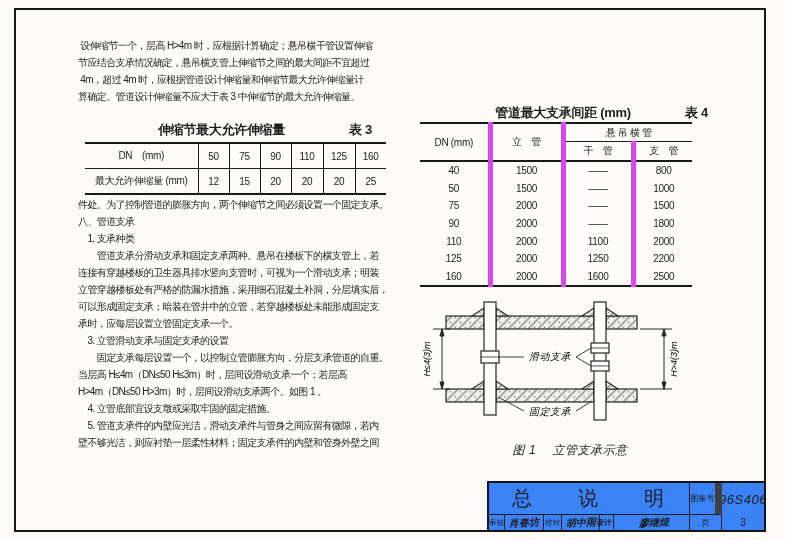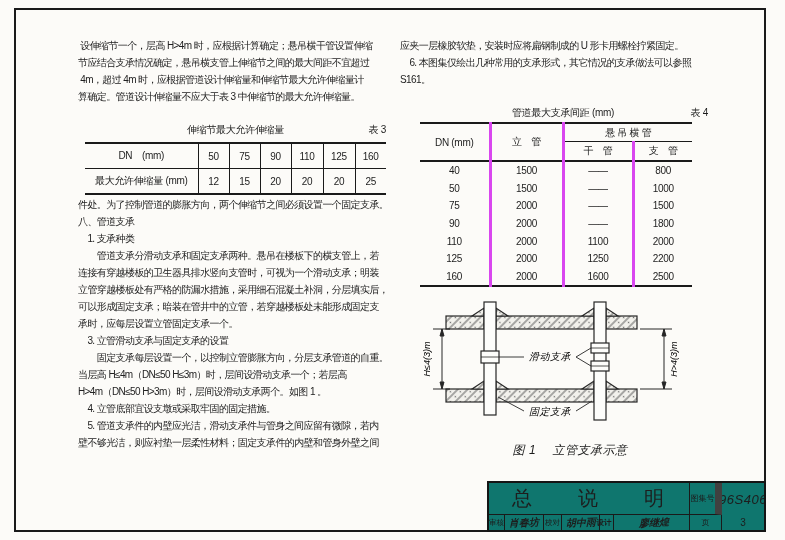--- a/index.html
+++ b/index.html
@@ -2,43 +2,43 @@
 <html><head>
 <meta charset="utf-8">
 <style>
   html,body{margin:0;padding:0;}
   body{width:785px;height:540px;background:#f4f3ef;font-family:"Liberation Sans",sans-serif;}
   #page{position:relative;width:785px;height:540px;background:#fcfbf8;overflow:hidden;color:#1d1d1d;}
   #frame{position:absolute;left:14px;top:8px;width:752px;height:524px;border:2px solid #1a1a1a;box-sizing:border-box;}
   .tblock{position:absolute;}
   .tline{white-space:pre;height:17px;line-height:17px;font-size:10px;letter-spacing:-0.6px;color:#222;}
   
-  .tabcap{position:absolute;font-size:10px;letter-spacing:-0.3px;height:15px;line-height:15px;}
+  .tabcap{position:absolute;font-size:13px;letter-spacing:-0.3px;height:15px;line-height:15px;font-weight:bold;}
   .tabcap .capmain{display:block;text-align:center;}
   .tabcap .capno{position:absolute;right:0;top:0;}
   
   table{border-collapse:collapse;table-layout:fixed;}
   .t3{position:absolute;left:85px;top:142px;width:301px;border-top:2px solid #1a1a1a;border-bottom:2px solid #1a1a1a;font-size:10px;}
   .t3 td{border-left:1px solid #1a1a1a;text-align:center;height:24px;padding:0;letter-spacing:-0.3px;}
   .t3 td:first-child{border-left:none;}
   .t3 tr:first-child td{border-bottom:1px solid #1a1a1a;}
   
   .t4{position:absolute;left:420px;top:122px;width:272px;border-top:2px solid #1a1a1a;border-bottom:2px solid #1a1a1a;font-size:10px;}
-  .t4 th,.t4 td{border-left:3px solid #d946ef;font-weight:normal;text-align:center;padding:0;letter-spacing:-0.3px;}
+  .t4 th,.t4 td{border-left:5px solid #d946ef;font-weight:normal;text-align:center;padding:0;letter-spacing:-0.3px;}
   .t4 thead{border-bottom:2px solid #1a1a1a;}
   .t4 thead tr:first-child th:first-child{border-left:none;}
   .t4 td:first-child{border-left:none;}
   .t4 .hang{border-bottom:1px solid #1a1a1a;height:17px;}
   .t4 thead tr:last-child th{height:18px;}
   .t4 tbody td{height:17.6px;}
   
   #figure{position:absolute;left:420px;top:297px;width:300px;font-style:italic;}
   #figcap{margin-top:3px;text-align:center;font-size:12px;letter-spacing:0.5px;}
   
-  #titleblock{position:absolute;left:487px;top:481px;width:279px;height:51px;border:2px solid #151515;box-sizing:border-box;background:#0f766e;}
+  #titleblock{position:absolute;left:487px;top:481px;width:279px;height:51px;border:2px solid #151515;box-sizing:border-box;background:#3b82f6;}
   #titleblock .cell{position:absolute;box-sizing:border-box;display:flex;align-items:center;justify-content:center;overflow:hidden;}
   .tb-title{left:0;top:0;width:201px;height:32px;border-right:1px solid #1a1a1a;border-bottom:1px solid #1a1a1a;font-size:20px;letter-spacing:2px;}
   .tb-atlas-lbl{left:201px;top:0;width:32px;height:32px;border-right:7px solid #404040;border-bottom:1px solid #1a1a1a;font-size:8px;}
   .tb-atlas-no{left:233px;top:0;width:42px;height:32px;font-size:13px;letter-spacing:0.5px;font-style:italic;}
   .r2{top:32px;height:15px;border-right:1px solid #1a1a1a;font-size:7.5px;}
   .sig{font-size:10px;font-style:italic;font-weight:bold;transform:rotate(-2deg);white-space:nowrap;}
   .c-shenhe{left:0;width:16px;}    .c-sig1{left:16px;width:39px;}
   .c-jiaodui{left:55px;width:18px;}.c-sig2{left:73px;width:38px;}
   .c-sheji{left:106px;width:19px;font-weight:bold;} .c-sig3{left:130px;width:71px;}
   .c-ye{left:201px;width:32px;font-size:8px;}
@@ -51,21 +51,21 @@
 <div id="page">
   <div id="frame"></div>
 
   <div class="tblock" style="left:78px;top:37px;width:312px;">
       <div class="tline"> 设伸缩节一个，层高 H&gt;4m 时，应根据计算确定；悬吊横干管设置伸缩</div>
       <div class="tline">节应结合支承情况确定，悬吊横支管上伸缩节之间的最大间距不宜超过</div>
       <div class="tline"> 4m，超过 4m 时，应根据管道设计伸缩量和伸缩节最大允许伸缩量计</div>
       <div class="tline">算确定。管道设计伸缩量不应大于表 3 中伸缩节的最大允许伸缩量。</div>
     </div>
 
-  <div class="tabcap" style="left:85px;top:122px;width:301px;">
+  <div class="tabcap" style="left:71px;top:122px;width:301px;">
     <span class="capmain">伸缩节最大允许伸缩量</span>
     <span class="capno">表 3</span>
   </div>
 
   <table class="t3">
     <colgroup>
       <col style="width:113px">
         <col style="width:31px">
         <col style="width:31px">
       <col style="width:31px">
@@ -106,25 +106,20 @@
       <div class="tline">承时，应每层设置立管固定支承一个。</div>
       <div class="tline">　3. 立管滑动支承与固定支承的设置</div>
       <div class="tline">　　固定支承每层设置一个，以控制立管膨胀方向，分层支承管道的自重。</div>
       <div class="tline">当层高 H≤4m（DN≤50 H≤3m）时，层间设滑动支承一个；若层高</div>
       <div class="tline">H&gt;4m（DN≤50 H&gt;3m）时，层间设滑动支承两个。如图 1 。</div>
       <div class="tline">　4. 立管底部宜设支墩或采取牢固的固定措施。</div>
       <div class="tline">　5. 管道支承件的内壁应光洁，滑动支承件与管身之间应留有微隙，若内</div>
       <div class="tline">壁不够光洁，则应衬垫一层柔性材料；固定支承件的内壁和管身外壁之间</div>
     </div>
 
-  <div class="tblock" style="left:400px;top:37px;width:330px;">
-      <div class="tline">应夹一层橡胶软垫，安装时应将扁钢制成的 U 形卡用螺栓拧紧固定。</div>
-      <div class="tline">　6. 本图集仅绘出几种常用的支承形式，其它情况的支承做法可以参照</div>
-      <div class="tline">S161。</div>
-    </div>
 
   <div class="tabcap" style="left:418px;top:105px;width:290px;">
     <span class="capmain">管道最大支承间距 (mm)</span>
     <span class="capno">表 4</span>
   </div>
 
   <table class="t4">
     <colgroup>
       <col style="width:70px">
         <col style="width:73px">

